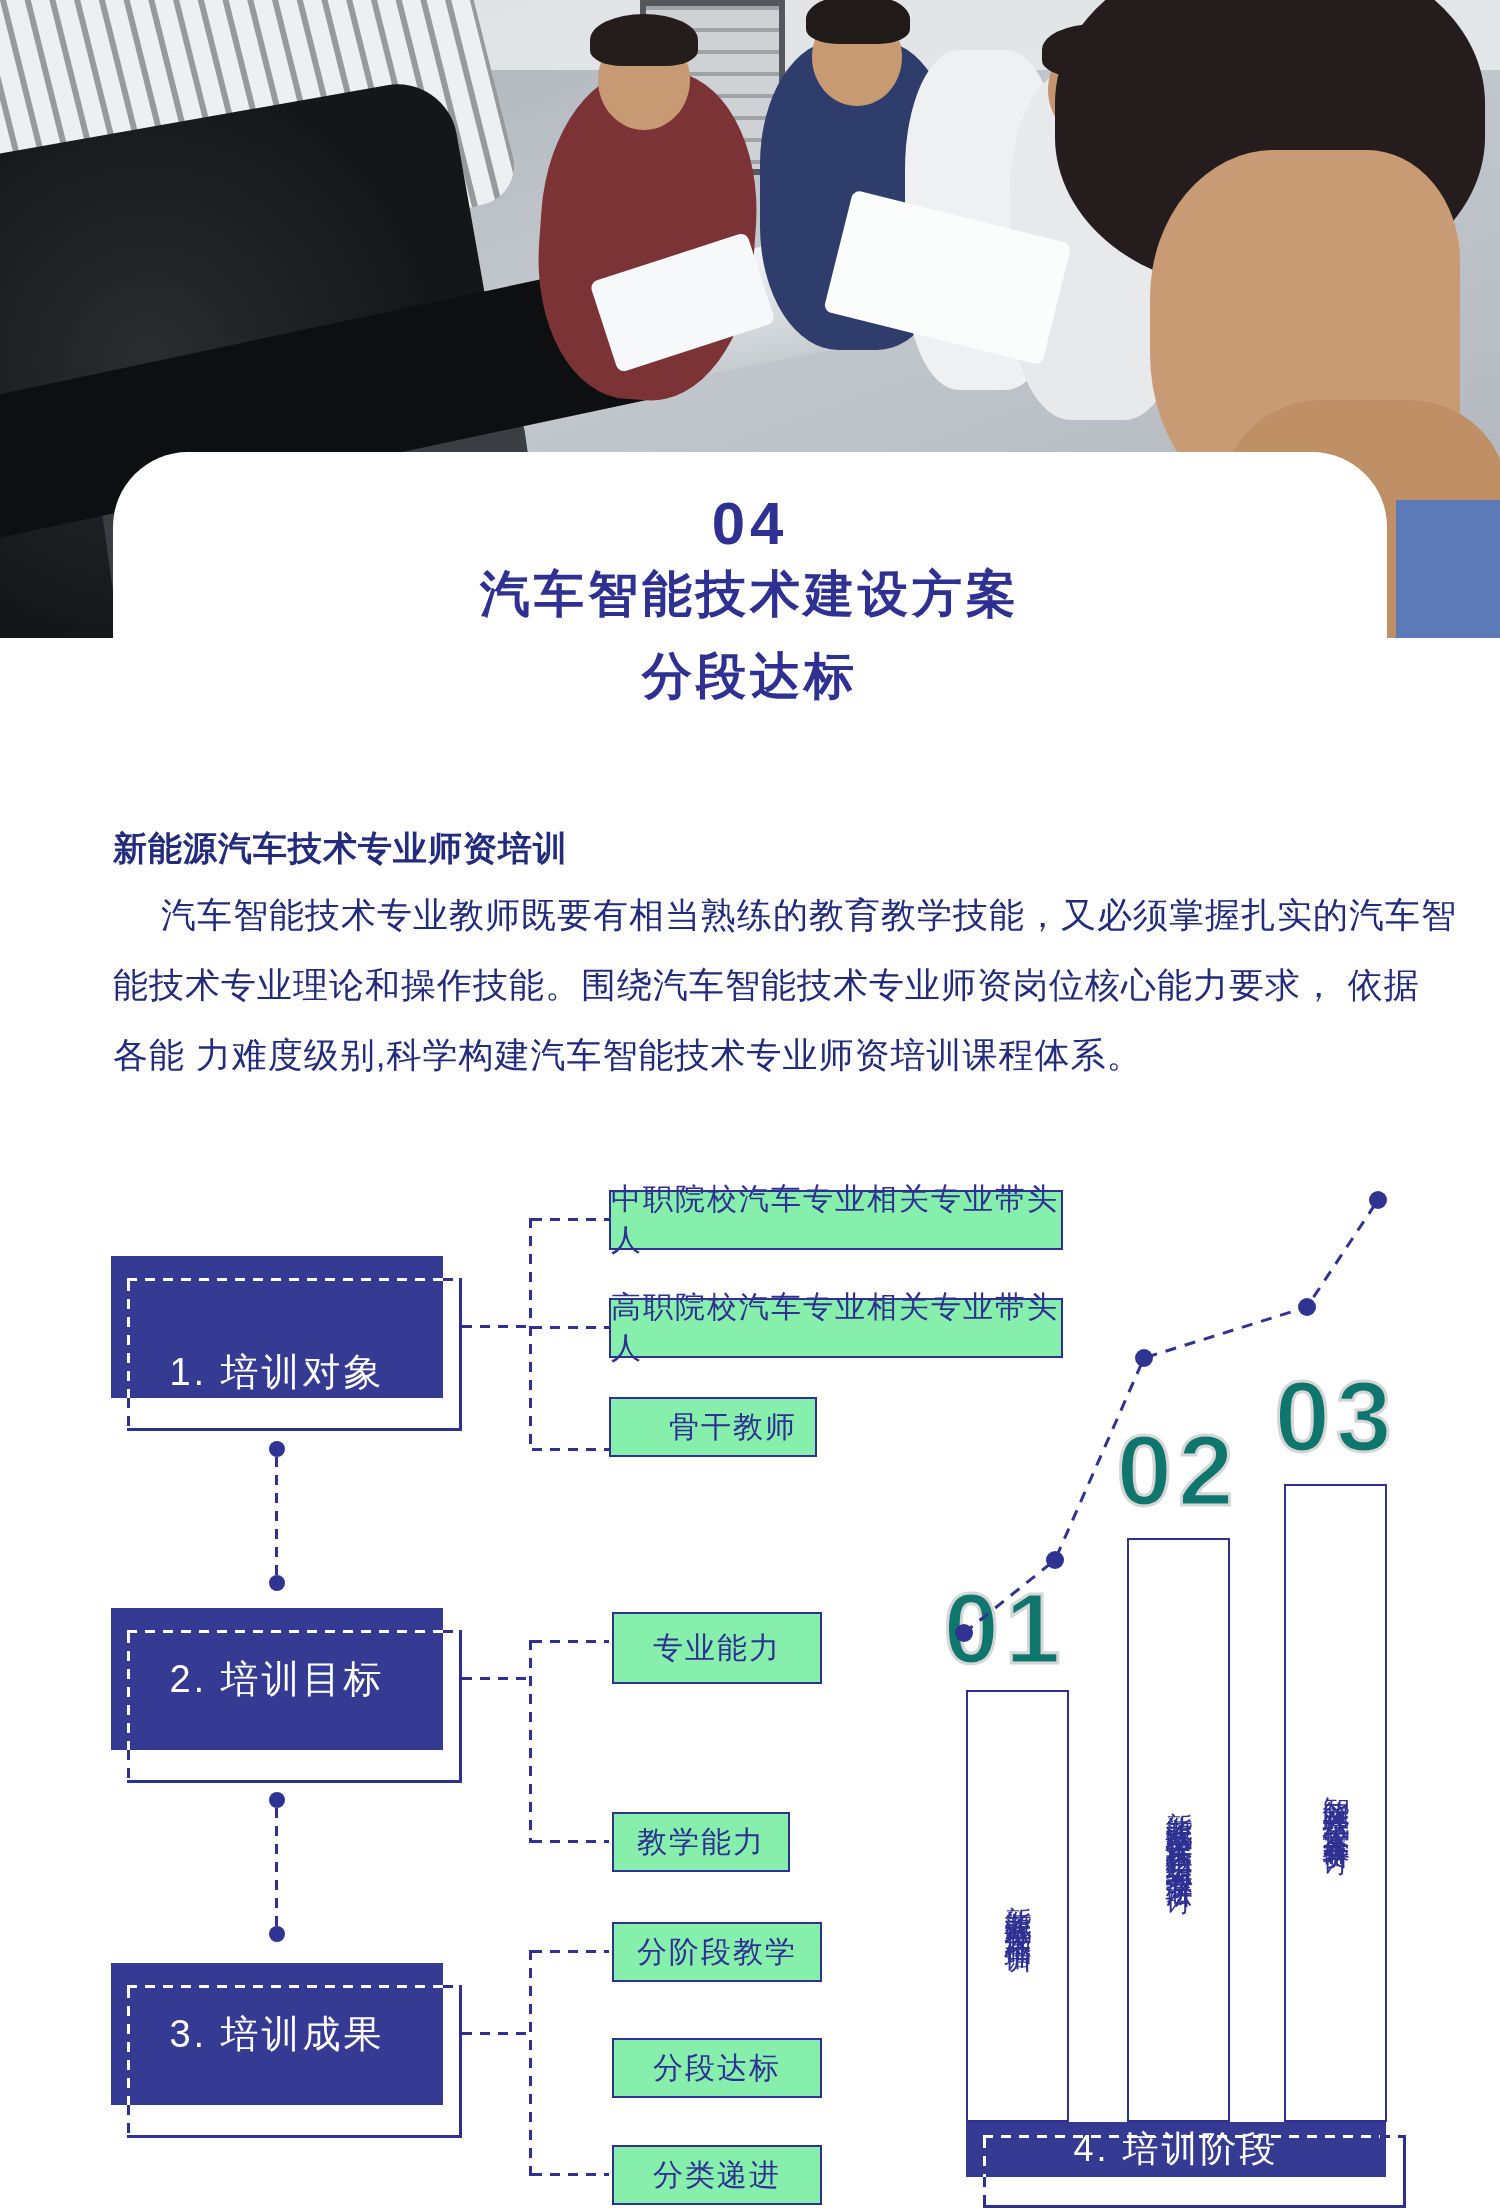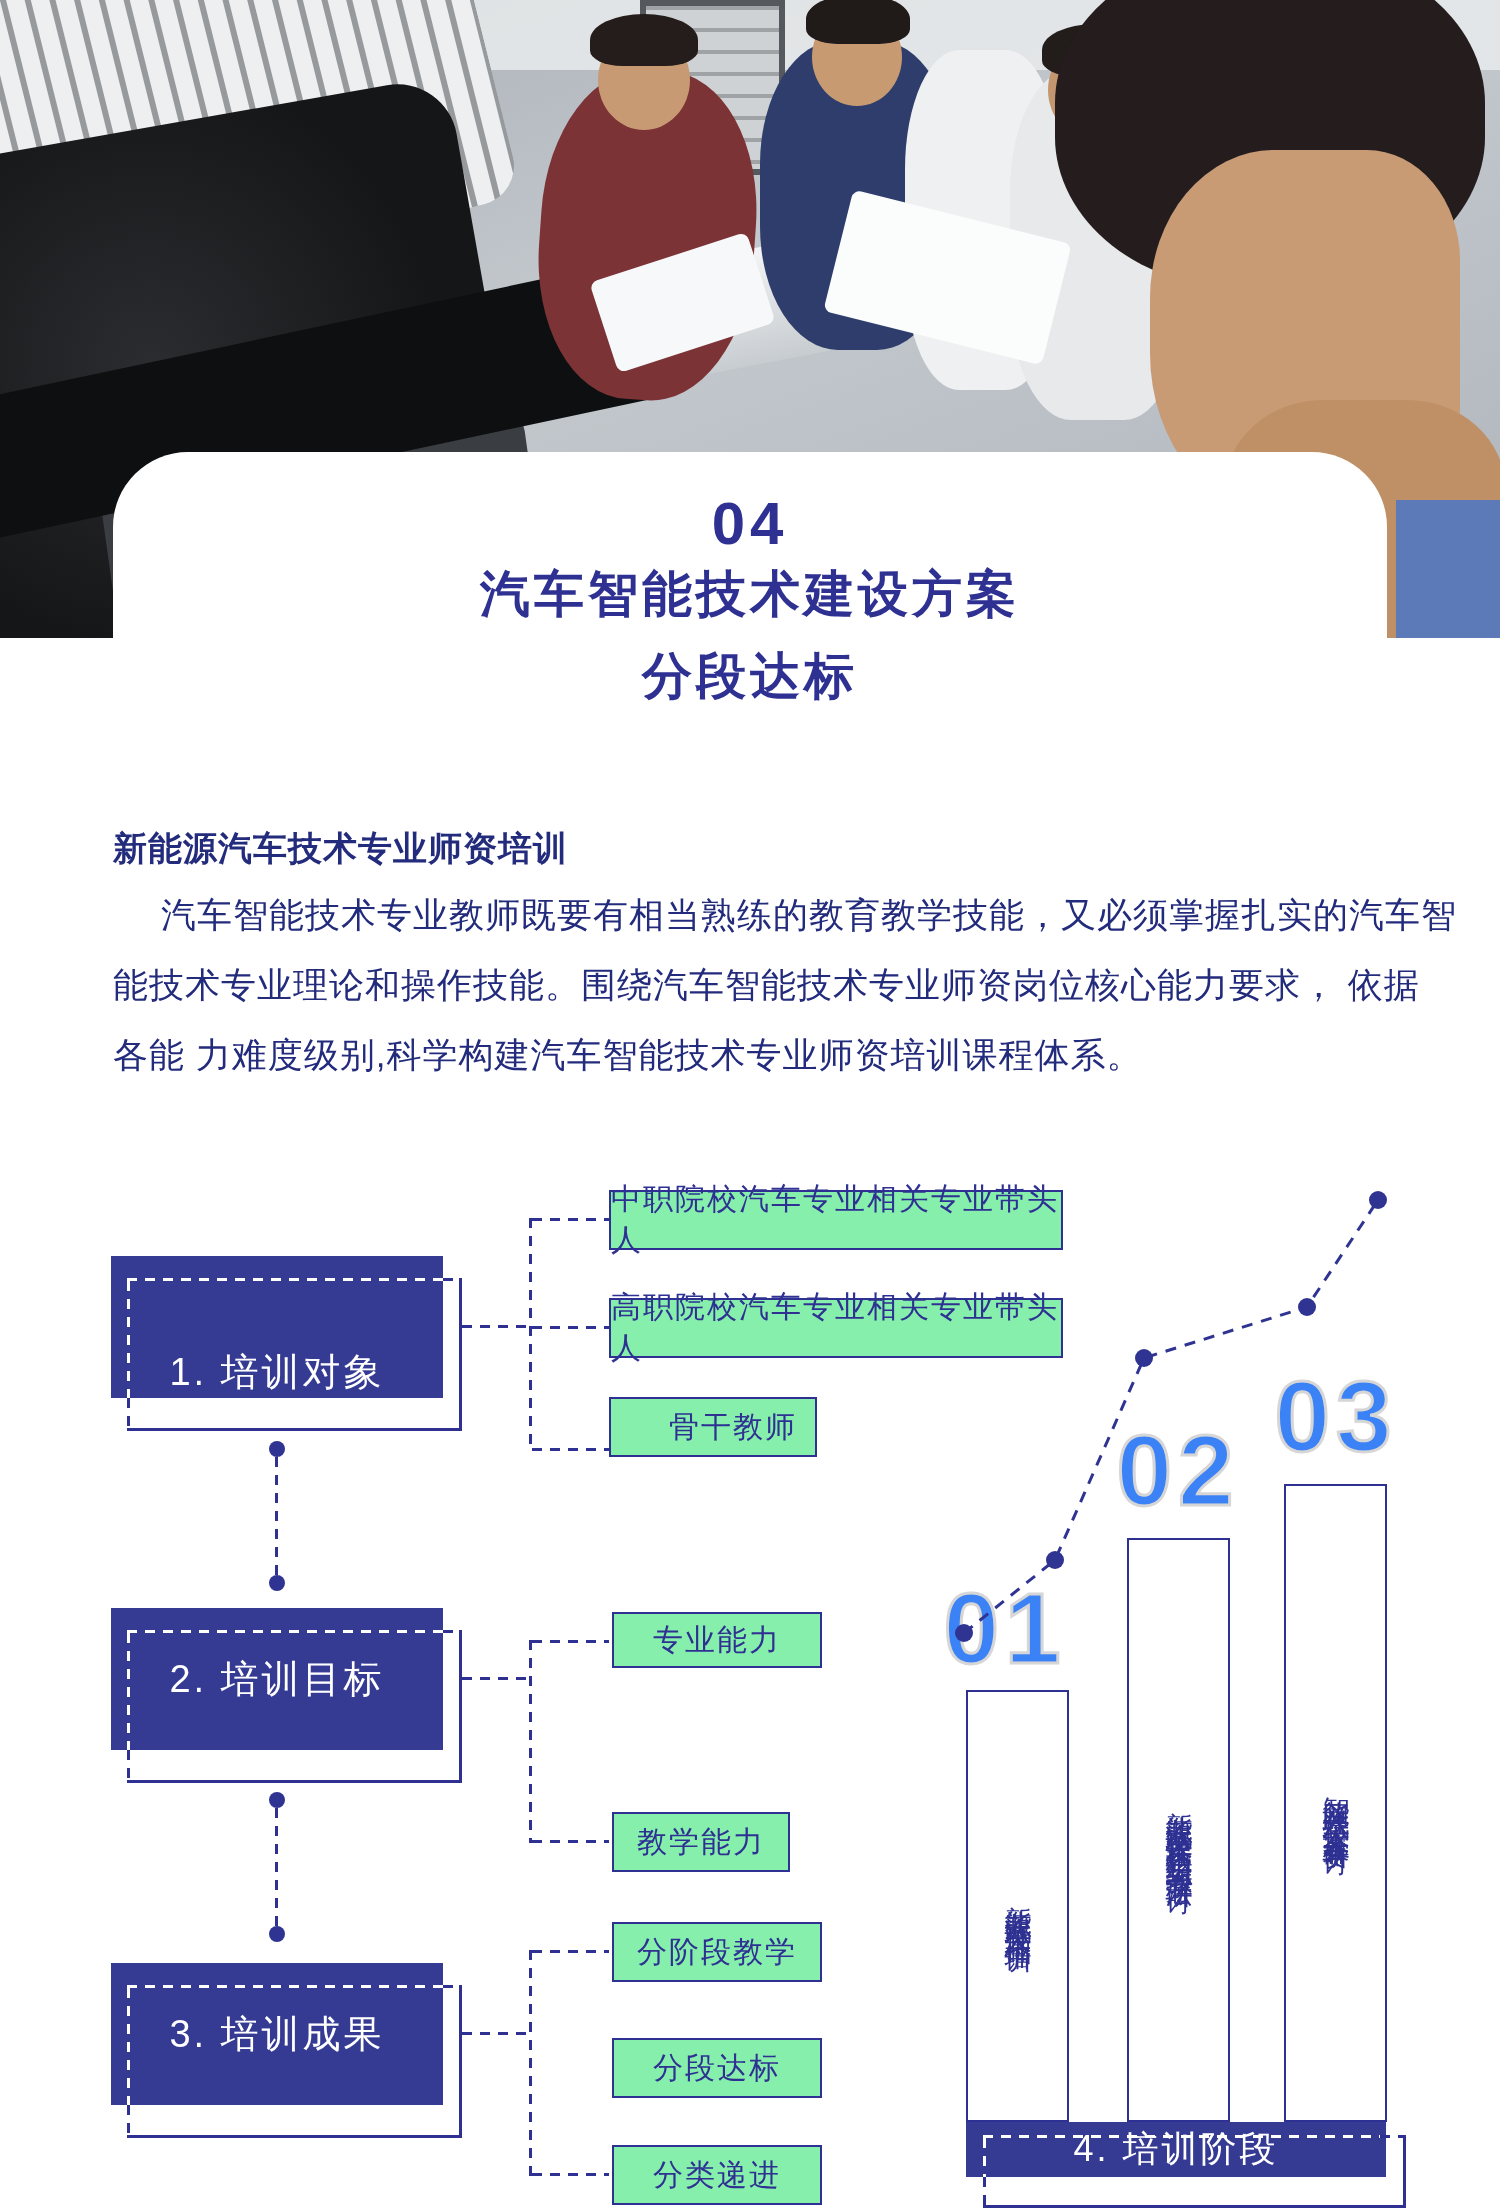--- a/index.html
+++ b/index.html
@@ -23,21 +23,21 @@
          white-space:nowrap;letter-spacing:1px;}
   .intro-l{width:1320px;font-size:35px;color:#232b7c;white-space:nowrap;letter-spacing:1px;}
   
   .nodebox{background:#353b93;color:#ffffff;font-size:38px;letter-spacing:3px;
            display:flex;align-items:center;justify-content:center;}
   .obox{border:2px solid #2e3192;background:#86efac;color:#2e3192;font-size:30px;letter-spacing:2px;
         display:flex;align-items:center;justify-content:center;box-sizing:border-box;}
   .bar{border:2px solid #2e3192;background:#fff;color:#2e3192;font-size:27px;letter-spacing:4px;
        writing-mode:vertical-rl;text-orientation:upright;display:flex;align-items:center;
        justify-content:center;box-sizing:border-box;line-height:1;}
-  .ghost{font-size:100px;font-weight:bold;line-height:1;text-align:center;color:#3b82f6;
+  .ghost{font-size:100px;font-weight:bold;line-height:1;text-align:center;color:#0f766e;
          -webkit-text-stroke:3px #d6d6d6;letter-spacing:6px;}
   .hdb{height:3px;background:repeating-linear-gradient(90deg,#2e3192 0 10px,transparent 10px 18px);}
   .hdw{height:3px;background:repeating-linear-gradient(90deg,#ffffff 0 10px,transparent 10px 18px);}
   .vdb{width:3px;background:repeating-linear-gradient(180deg,#2e3192 0 10px,transparent 10px 18px);}
   .vdw{width:3px;background:repeating-linear-gradient(180deg,#ffffff 0 10px,transparent 10px 18px);}
   .hsb{height:3px;background:#2e3192;}
   .vsb{width:3px;background:#2e3192;}
   .dot{width:16px;height:16px;border-radius:50%;background:#2f3492;}
 </style>
 </head>
@@ -137,21 +137,21 @@
 
   <div class="abs obox" style="left:609px;top:1190px;width:454px;height:60px;">
     <span>中职院校汽车专业相关专业带头人</span>
   </div>
   <div class="abs obox" style="left:609px;top:1298px;width:454px;height:60px;">
     <span>高职院校汽车专业相关专业带头人</span>
   </div>
   <div class="abs obox" style="left:609px;top:1397px;width:208px;height:60px;padding-left:40px;">
     <span>骨干教师</span>
   </div>
-  <div class="abs obox" style="left:612px;top:1612px;width:210px;height:56px;">
+  <div class="abs obox" style="left:612px;top:1612px;width:210px;height:72px;">
     <span>专业能力</span>
   </div>
   <div class="abs obox" style="left:612px;top:1812px;width:178px;height:60px;">
     <span>教学能力</span>
   </div>
   <div class="abs obox" style="left:612px;top:1922px;width:210px;height:60px;">
     <span>分阶段教学</span>
   </div>
   <div class="abs obox" style="left:612px;top:2038px;width:210px;height:60px;">
     <span>分段达标</span>

